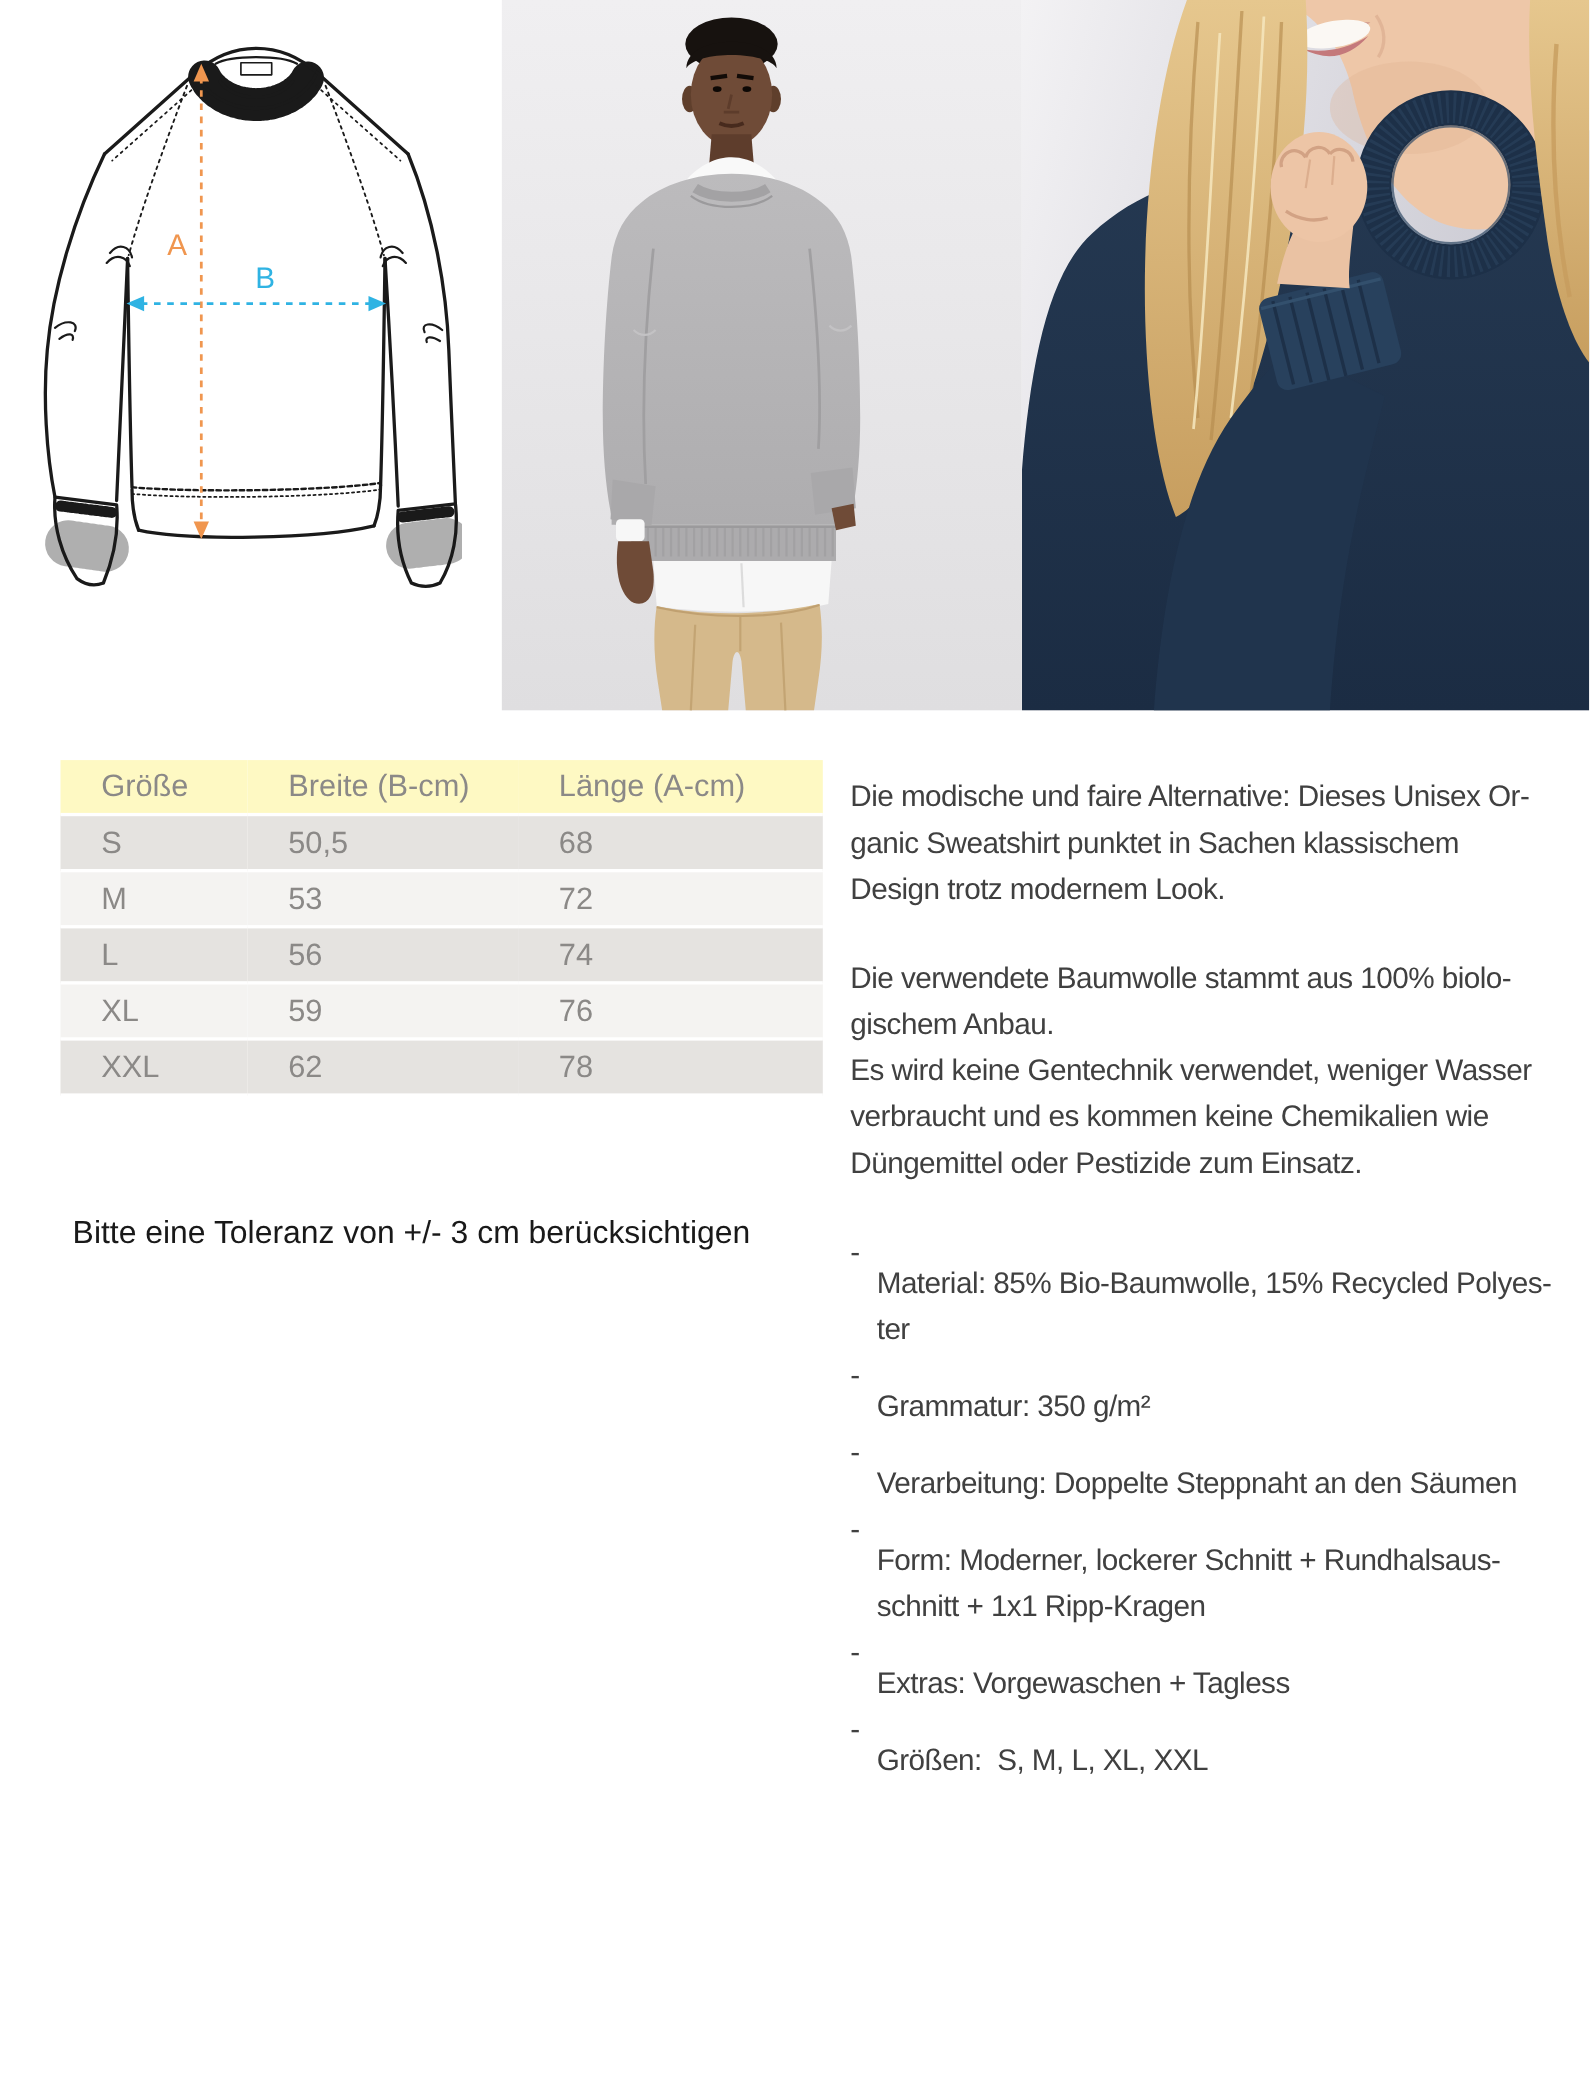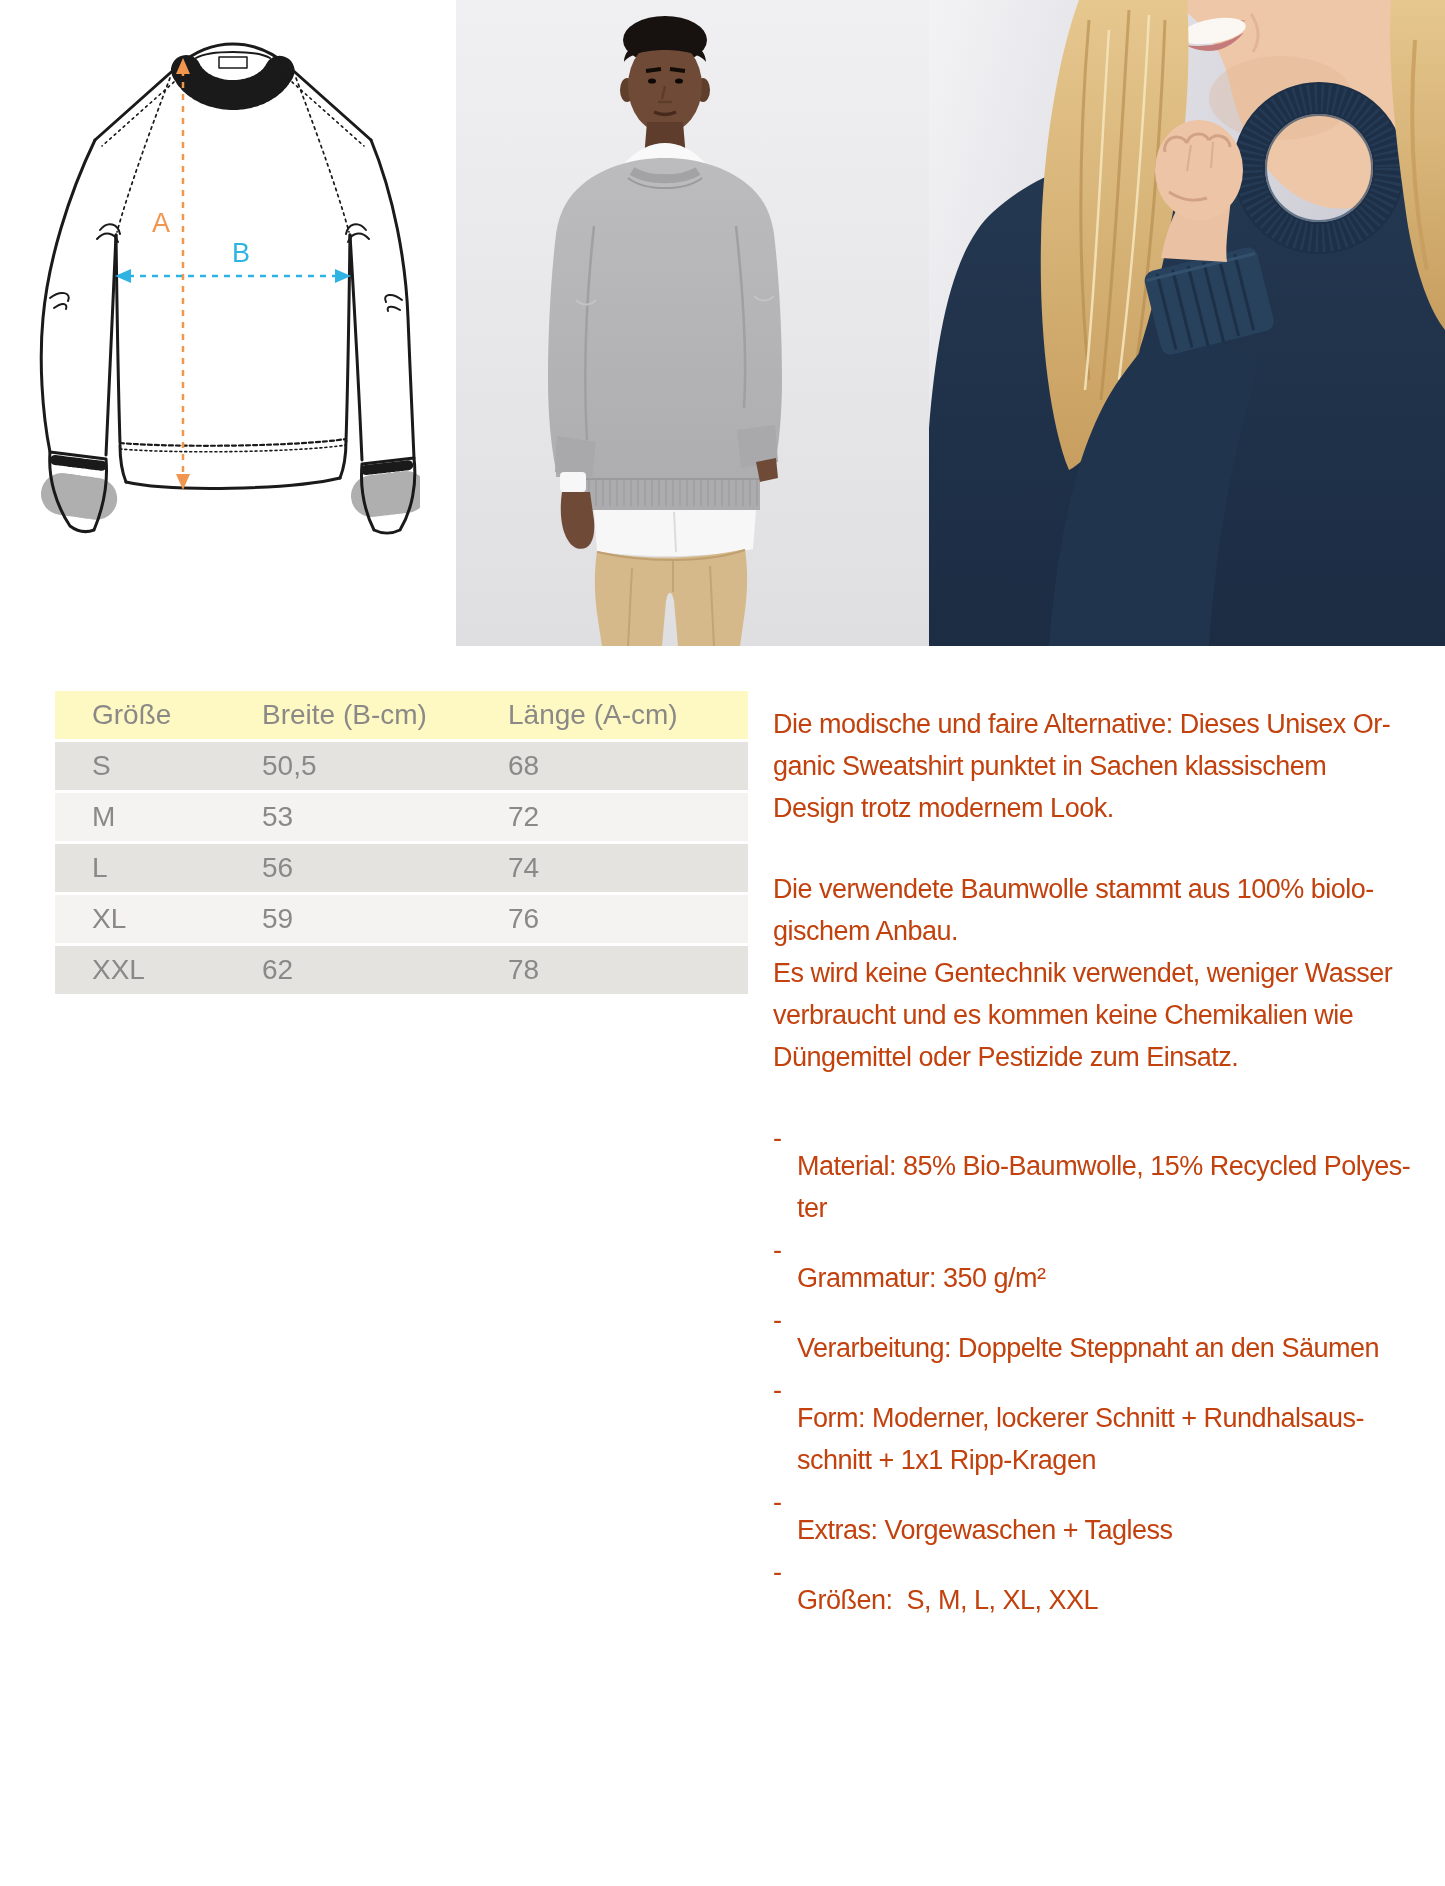--- a/index.html
+++ b/index.html
@@ -14,21 +14,21 @@
   .size-table{position:absolute;left:55px;top:691px;width:693px;border-collapse:collapse;table-layout:fixed;}
   .size-table th,.size-table td{font-size:28px;font-weight:400;color:#8b8987;text-align:left;
     padding:0 0 0 37px;height:48px;border-bottom:3px solid #ffffff;vertical-align:middle;}
   .size-table thead tr{background:#fef9c3;}
   .size-table tbody tr:nth-child(odd){background:#e5e3e0;}
   .size-table tbody tr:nth-child(even){background:#f4f3f1;}
 
   .tolerance{position:absolute;left:66px;top:1103px;font-size:29px;line-height:36px;color:#191919;white-space:nowrap;}
 
   .description{position:absolute;left:773px;top:703px;width:648px;font-size:27px;line-height:42px;
-    letter-spacing:-0.5px;color:#c2410c;}
+    letter-spacing:-0.5px;color:#404040;}
   .description p{margin:0 0 39px 0;white-space:pre-wrap;}
   .bullets{list-style:none;margin:0;padding:0;}
   .bullets li{display:flex;align-items:flex-start;}
   .bullets .dash{flex:0 0 24px;}
   .bullets .btext{flex:1;white-space:pre-wrap;margin-top:28px;}
 </style>
 </head>
 <body>
 
 <div class="page">
@@ -231,20 +231,21 @@
         <td>76</td>
       </tr>
       <tr>
         <td>XXL</td>
         <td>62</td>
         <td>78</td>
       </tr>
     </tbody>
   </table>
 
+  <div class="tolerance">Bitte eine Toleranz von +/- 3 cm berücksichtigen</div>
 
   <div class="description">
     <p>Die modische und faire Alternative: Dieses Unisex Or-
 ganic Sweatshirt punktet in Sachen klassischem
 Design trotz modernem Look.</p>
     <p>Die verwendete Baumwolle stammt aus 100% biolo-
 gischem Anbau.
 Es wird keine Gentechnik verwendet, weniger Wasser
 verbraucht und es kommen keine Chemikalien wie
 Düngemittel oder Pestizide zum Einsatz.</p>

